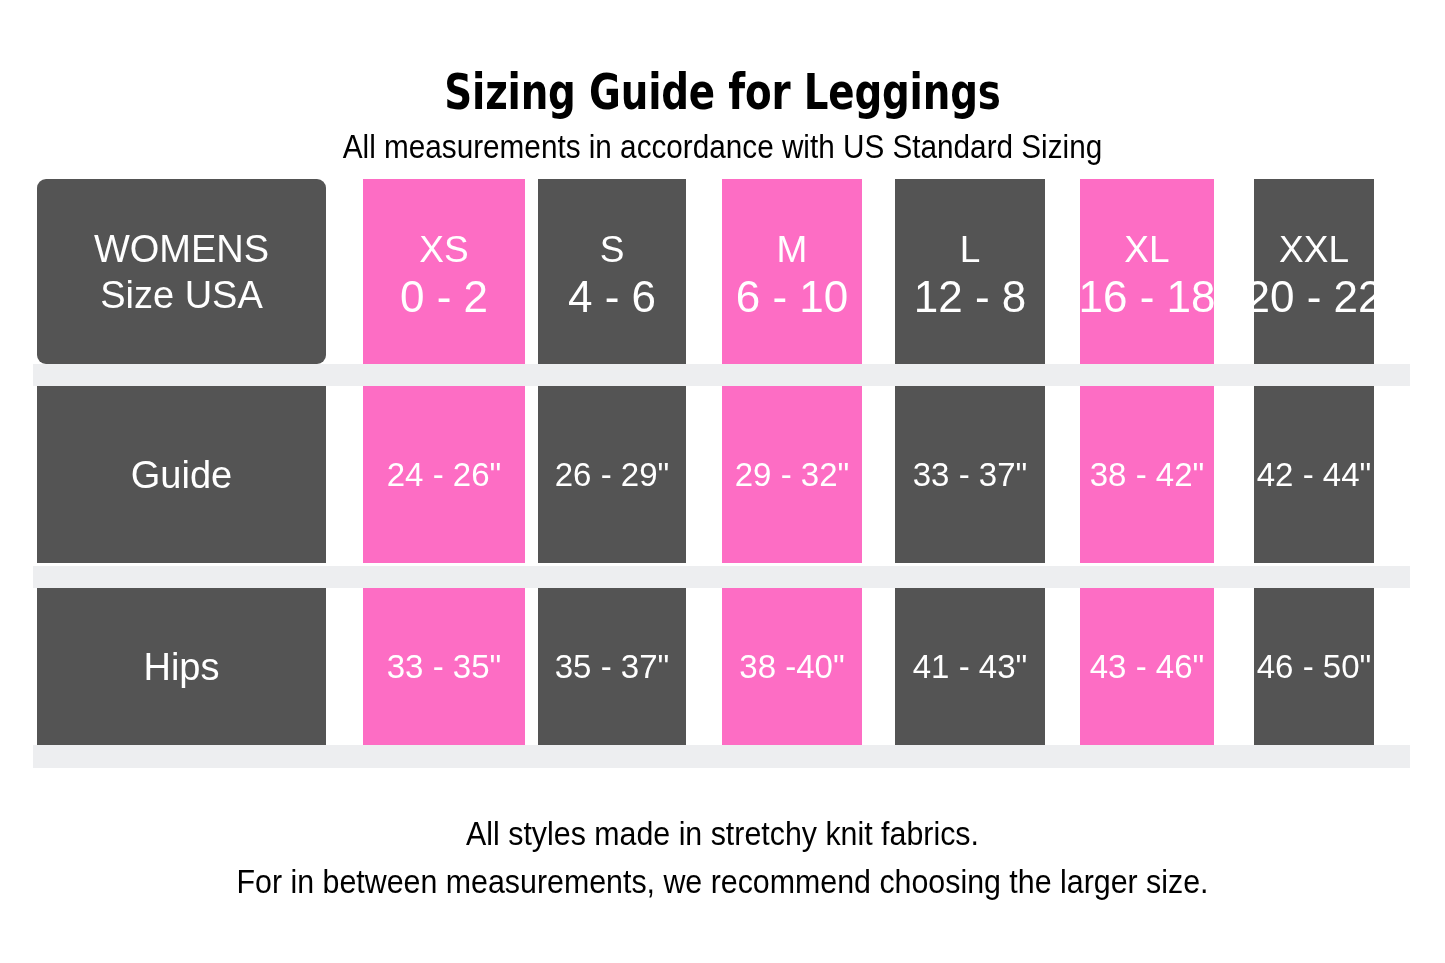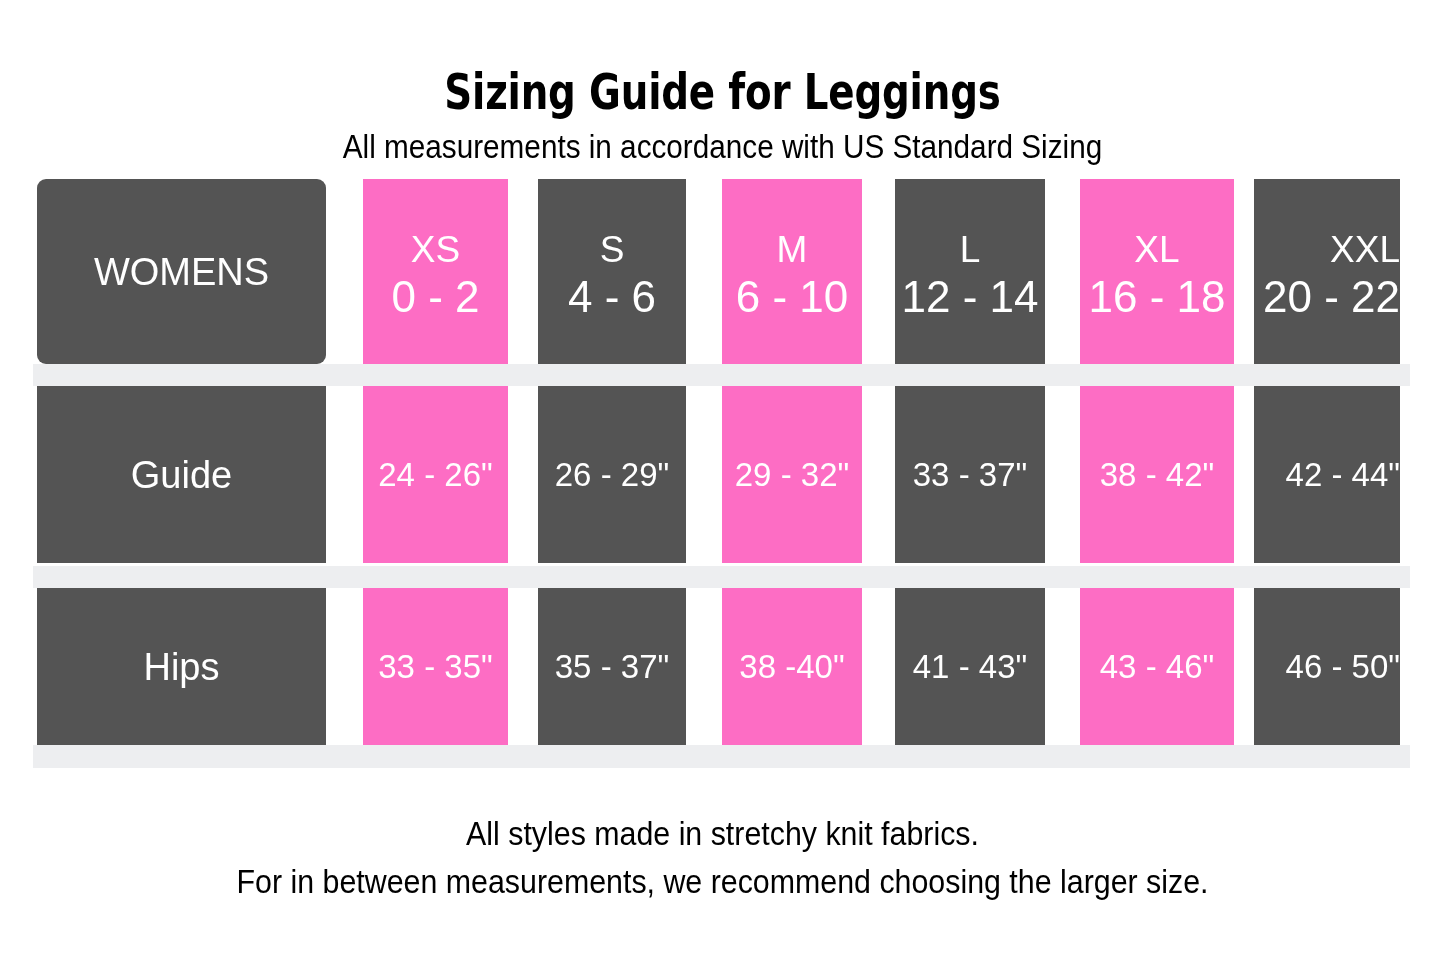--- a/index.html
+++ b/index.html
@@ -89,26 +89,26 @@
     font-family: "Liberation Sans", sans-serif;
     font-weight: normal;
     overflow: visible;
     white-space: nowrap;
   }
   .cell.gray { background: #545454; }
   .cell.pink { background: #fd6dc4; }
 
   
   .c-label { left: 37px;   width: 289px; }
-  .c-xs    { left: 363px;  width: 145px; }
+  .c-xs    { left: 363px;  width: 162px; }
   .c-s     { left: 538px;  width: 148px; }
   .c-m     { left: 722px;  width: 140px; }
   .c-l     { left: 895px;  width: 150px; }
-  .c-xl    { left: 1080px; width: 154px; }
-  .c-xxl   { left: 1254px; width: 146px; align-items: flex-end; }
+  .c-xl    { left: 1080px; width: 134px; }
+  .c-xxl   { left: 1254px; width: 120px; }
 
   
   .row-head .cell { font-size: 37px; line-height: 50px; }
   .row-head .c-label { font-size: 37px; border-radius: 9px; }
   .head-code { font-size: 37px; line-height: 50px; }
   .head-range { font-size: 44px; line-height: 44px; }
 
   
   .row-label-text { font-size: 38px; line-height: 46px; }
 
@@ -145,40 +145,41 @@
   <div class="table-wrap">
 
     <div class="band band-1"></div>
     <div class="band band-2"></div>
     <div class="band band-3"></div>
 
     <div class="row row-head">
 
       <div class="cell gray c-label">
         <span class="row-label-text">WOMENS</span>
+        <span class="row-label-text">Size USA</span>
       </div>
 
       <div class="cell pink c-xs">
         <span class="head-code">XS</span>
         <span class="head-range">0 - 2</span>
       </div>
 
       <div class="cell gray c-s">
         <span class="head-code">S</span>
         <span class="head-range">4 - 6</span>
       </div>
 
       <div class="cell pink c-m">
         <span class="head-code">M</span>
         <span class="head-range">6 - 10</span>
       </div>
 
       <div class="cell gray c-l">
         <span class="head-code">L</span>
-        <span class="head-range">12 - 14</span>
+        <span class="head-range">12 - 8</span>
       </div>
 
       <div class="cell pink c-xl">
         <span class="head-code">XL</span>
         <span class="head-range">16 - 18</span>
       </div>
 
       <div class="cell gray c-xxl">
         <span class="head-code">XXL</span>
         <span class="head-range">20 - 22</span>

